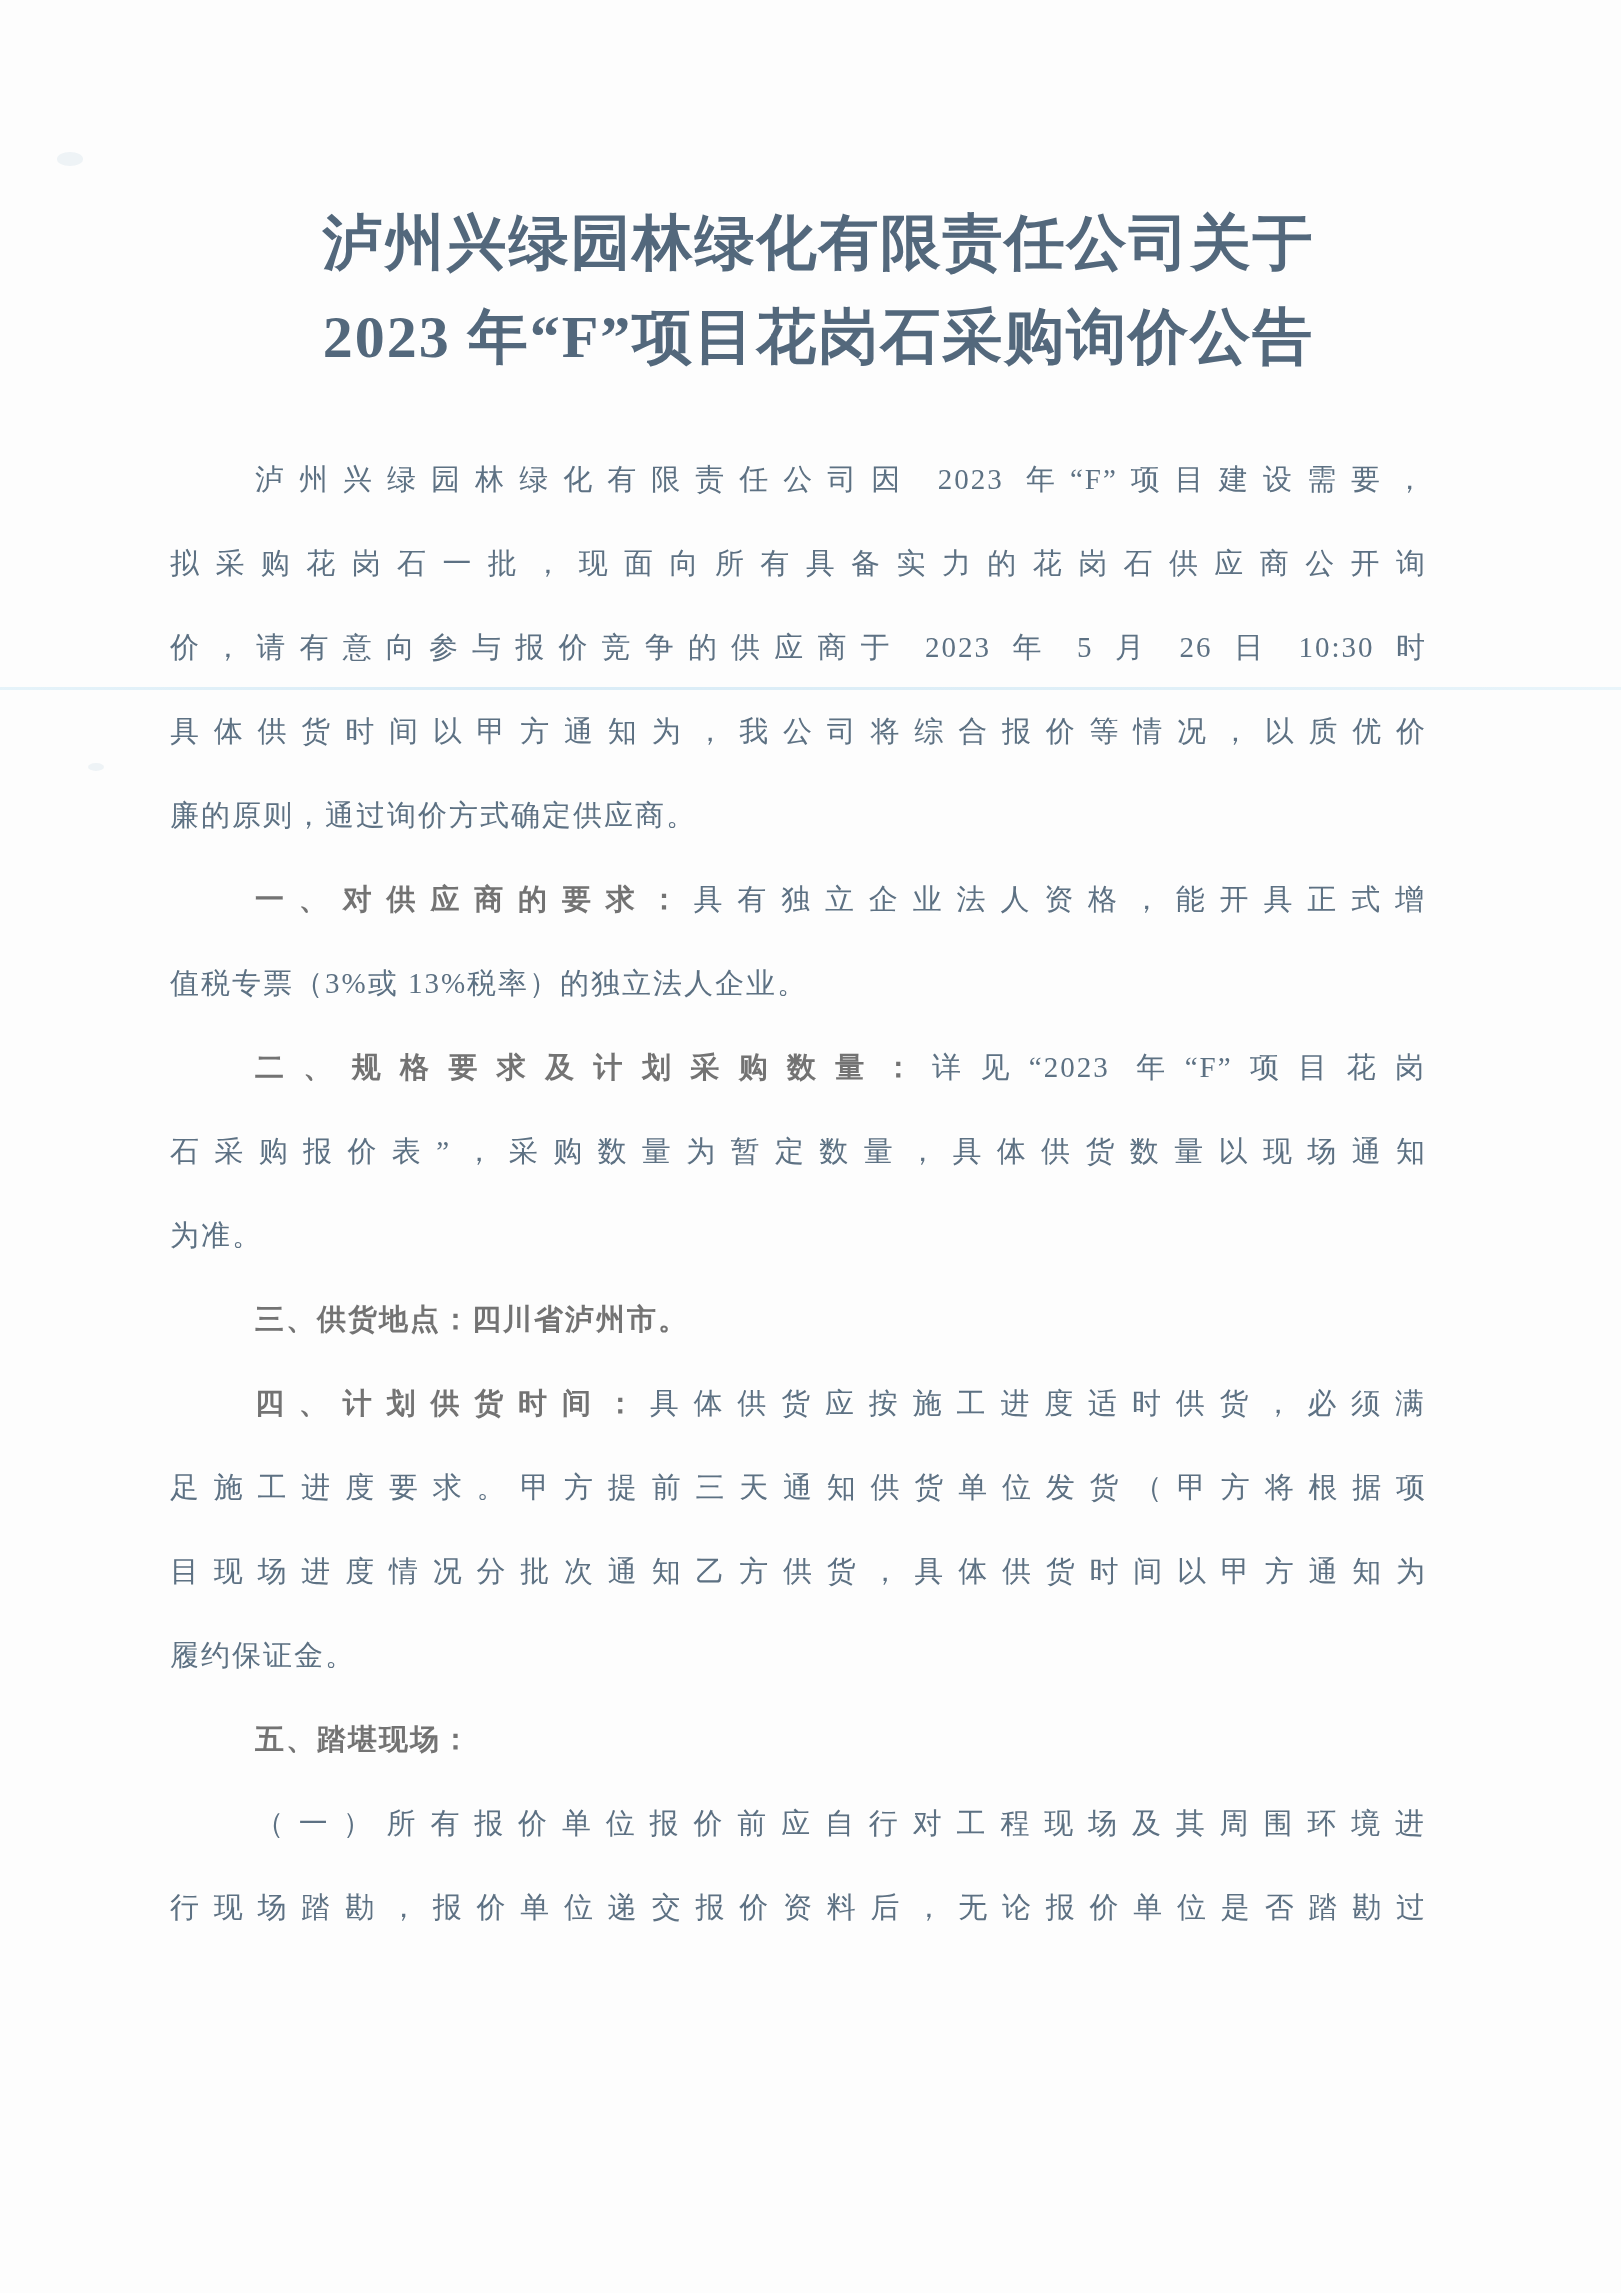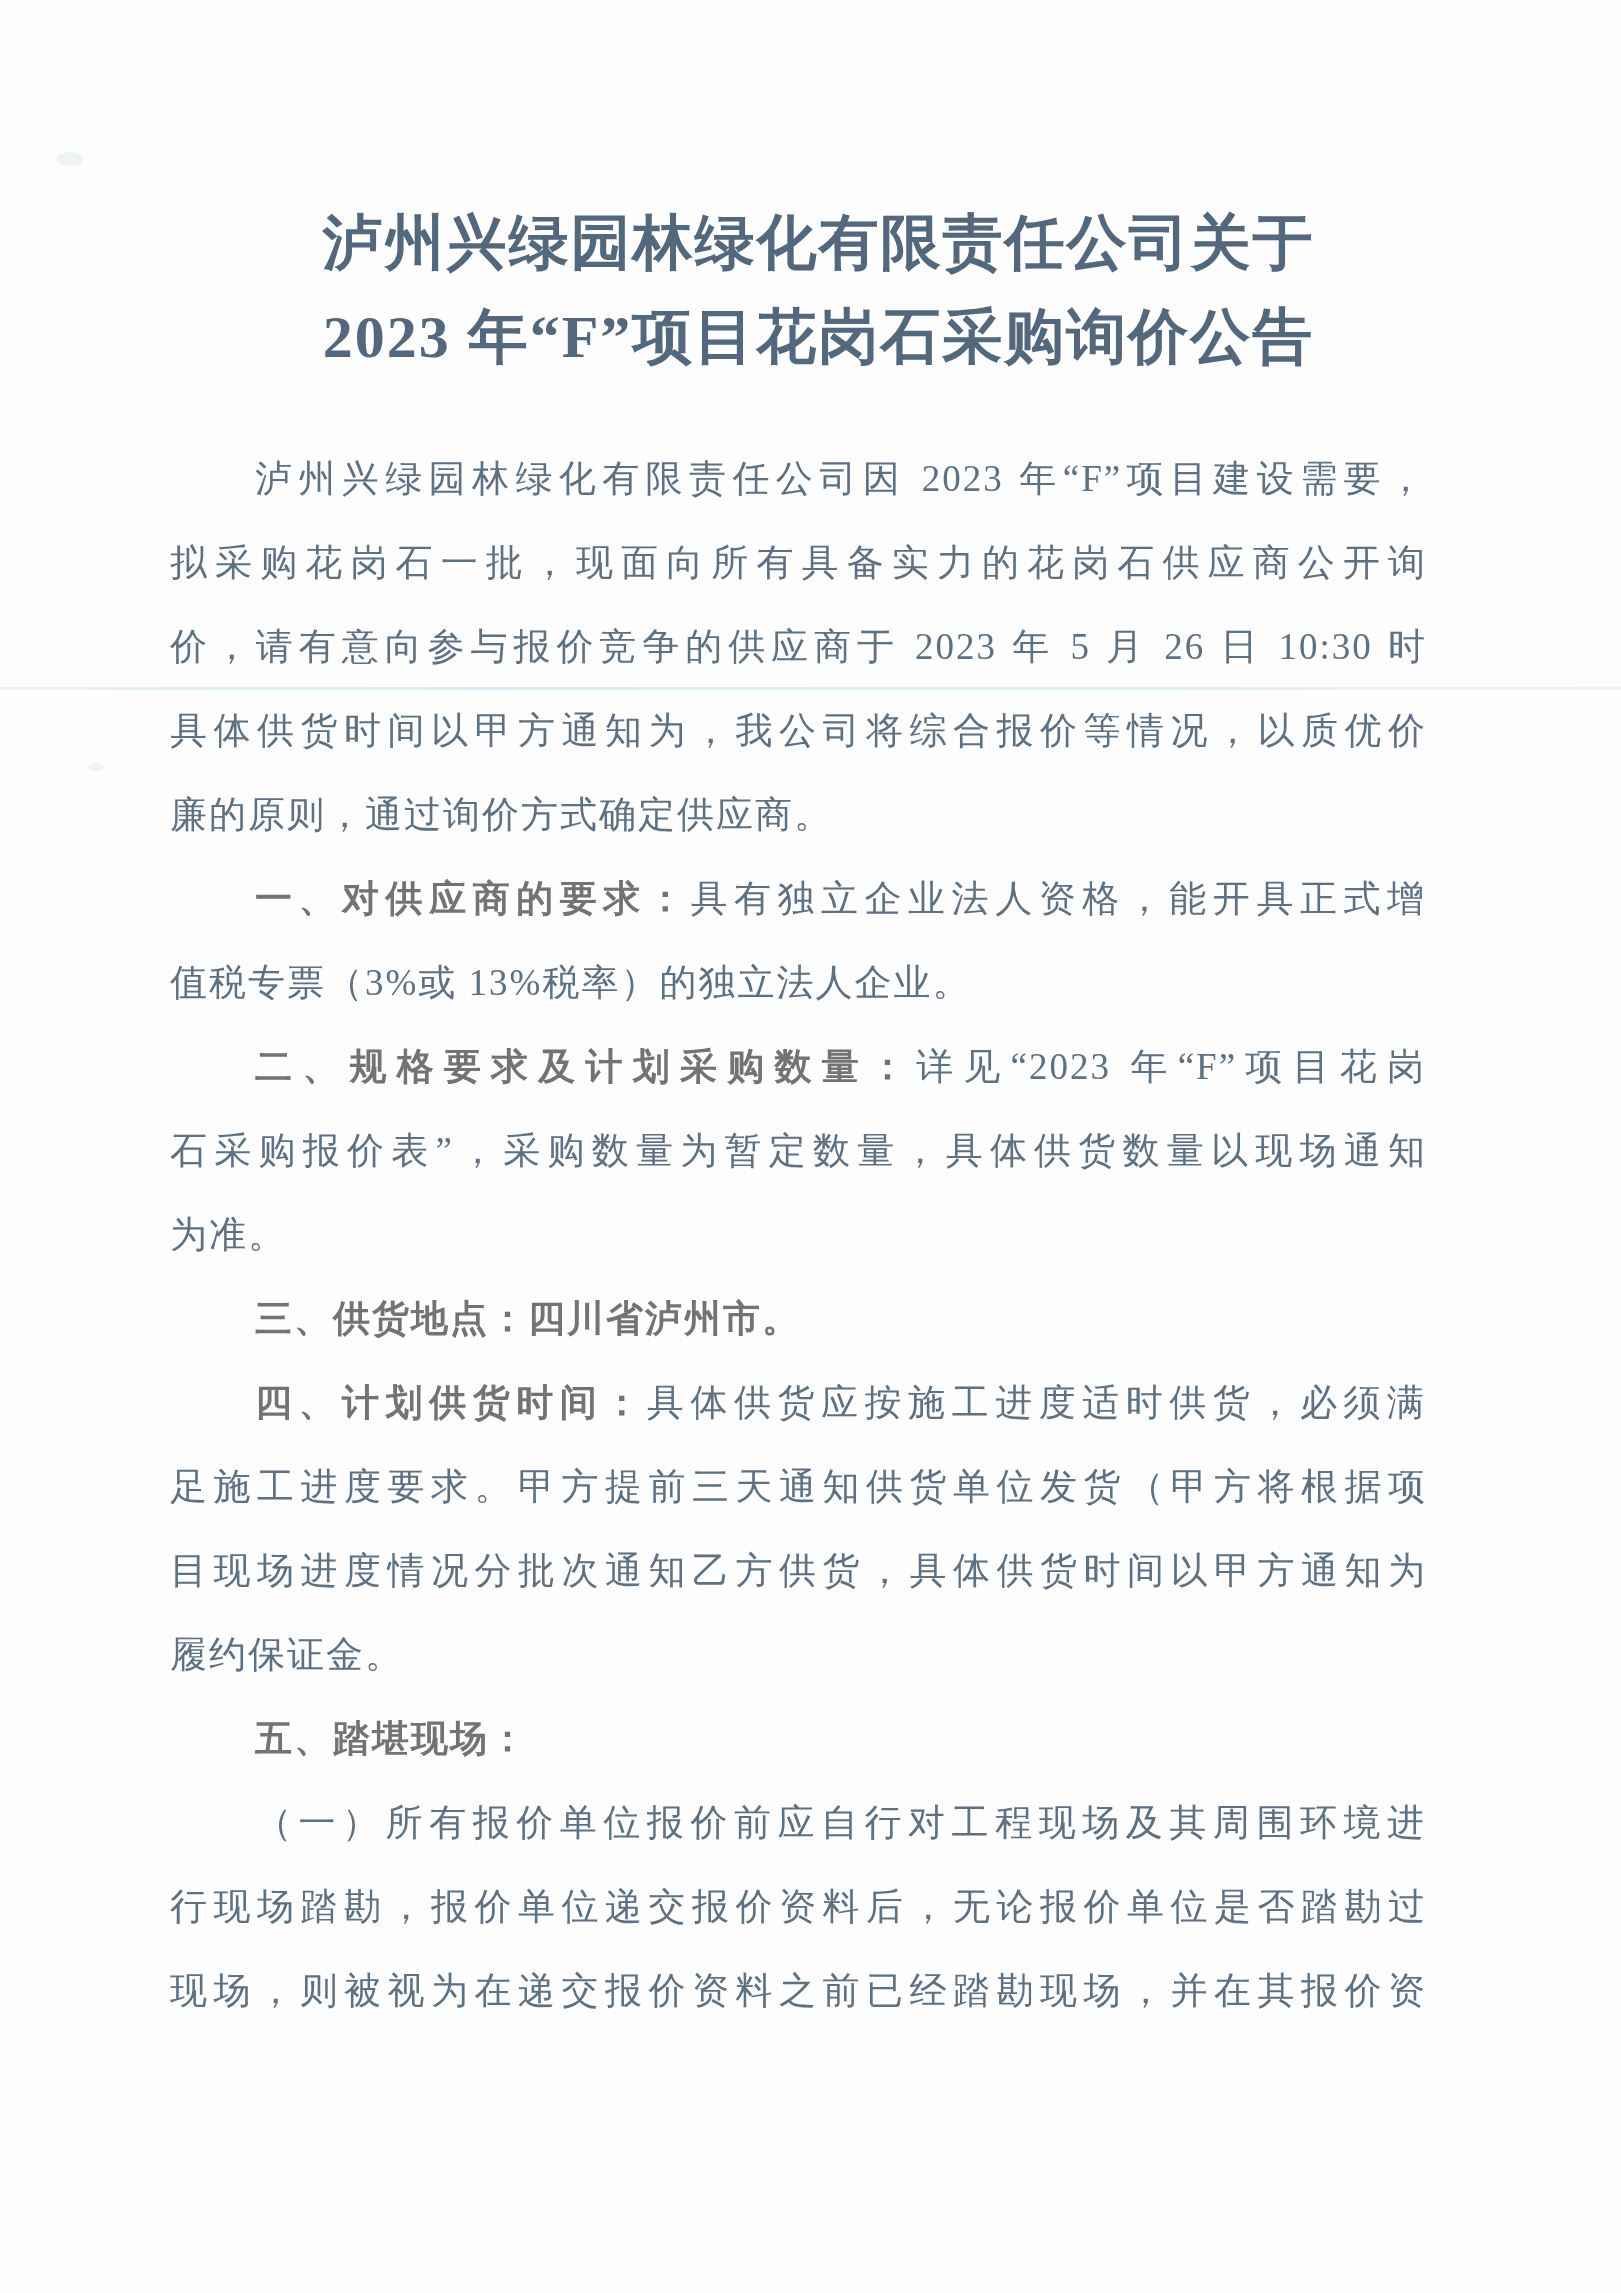--- a/index.html
+++ b/index.html
@@ -23,21 +23,21 @@
     font-weight: bold;
     line-height: 94px;
     letter-spacing: 2px;
     color: #53687c;
   }
   .doc-body {
     position: absolute;
     top: 437px;
     left: 170px;
     width: 1257px;
-    font-size: 37px;
+    font-size: 29px;
     letter-spacing: 2px;
   }
   .line {
     height: 84px;
     line-height: 84px;
     white-space: nowrap;
     text-align: left;
   }
   .line.just {
     white-space: normal;
@@ -89,16 +89,15 @@
       <div class="line just"><span>石采购报价表”，采购数量为暂定数量，具体供货数量以现场通知</span></div>
       <div class="line"><span>为准。</span></div>
       <div class="line indent"><span class="b">三、供货地点：四川省泸州市。</span></div>
       <div class="line just indent"><span class="b">四、计划供货时间：</span><span>具体供货应按施工进度适时供货，必须满</span></div>
       <div class="line just"><span>足施工进度要求。甲方提前三天通知供货单位发货（甲方将根据项</span></div>
       <div class="line just"><span>目现场进度情况分批次通知乙方供货，具体供货时间以甲方通知为</span></div>
       <div class="line"><span>履约保证金。</span></div>
       <div class="line indent"><span class="b">五、踏堪现场：</span></div>
       <div class="line just indent"><span>（一）所有报价单位报价前应自行对工程现场及其周围环境进</span></div>
       <div class="line just"><span>行现场踏勘，报价单位递交报价资料后，无论报价单位是否踏勘过</span></div>
-      <div class="line just"><span>现场，则被视为在递交报价资料之前已经踏勘现场，并在其报价资</span></div>
     </div>
 </div>
 
 
 </body></html>

